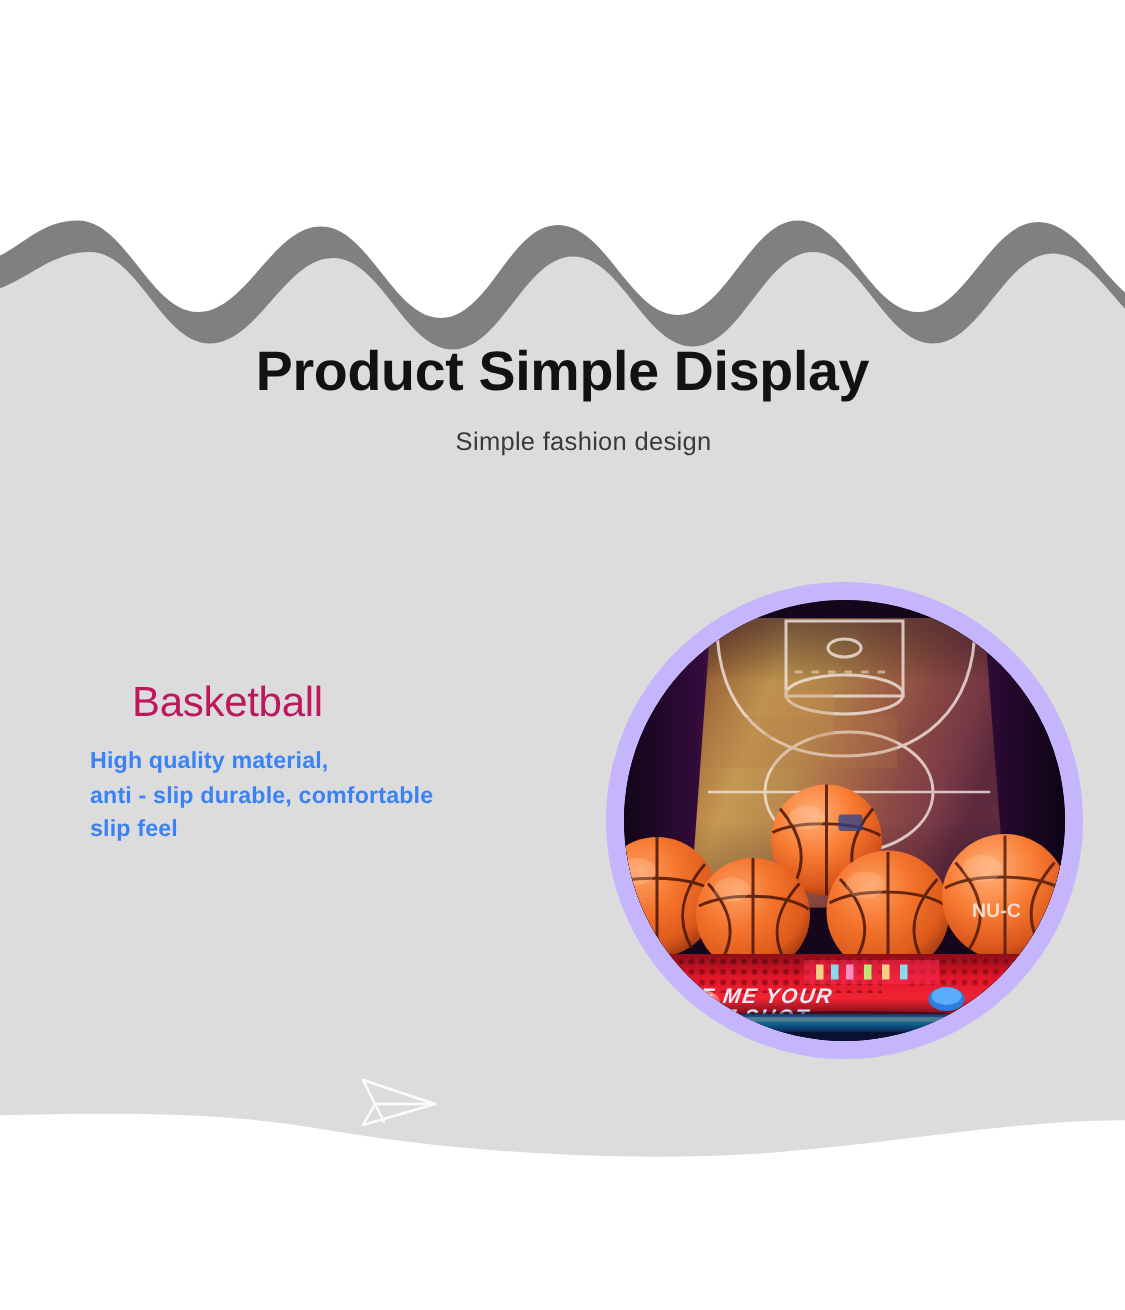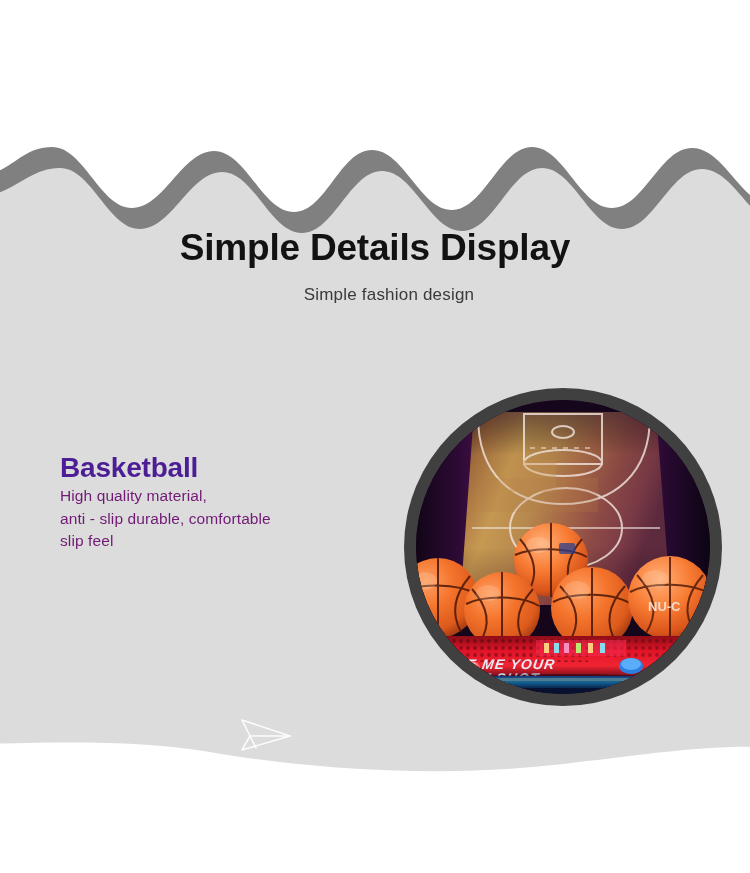--- a/index.html
+++ b/index.html
@@ -50,41 +50,43 @@
   }
 
   
   .copy {
     position:absolute;
     left:60px; top:451px;
     width:330px;
   }
   .copy-title {
     font-size:28px;
-    font-weight:bold;
-    color:#4c1d95;
+    font-weight:normal;
+    color:#be185d;
     line-height:34px;
     letter-spacing:-0.2px;
+    margin-left:28px;
   }
   .copy-body {
+    margin-top:12px;
     font-size:15.5px;
-    font-weight:normal;
-    color:#701a75;
+    font-weight:bold;
+    color:#3b82f6;
     line-height:22.5px;
     letter-spacing:0.1px;
   }
   .copy-body div { white-space:nowrap; }
 
   
   .photo-ring {
     position:absolute;
     left:404px; top:388px;
     width:318px; height:318px;
     border-radius:50%;
-    background:#404040;
+    background:#c4b5fd;
     box-shadow:0 0 0 0 rgba(0,0,0,0);
   }
   .photo-clip {
     position:absolute;
     left:12px; top:12px;
     width:294px; height:294px;
     border-radius:50%;
     overflow:hidden;
     background:#1b0a22;
   }
@@ -135,21 +137,21 @@
                C 654 229, 670 169, 702 169
                C 734 169, 752 226, 782 226
                L 782 748
                C 700 742, 620 760, 520 768
                C 420 776, 300 768, 210 752
                C 140 740, 60 742, -20 744 Z"></path>
     </g>
   </svg>
 
   <div class="hero">
-    <div class="hero-title">Simple Details Display</div>
+    <div class="hero-title">Product Simple Display</div>
     <div class="hero-sub">Simple fashion design</div>
   </div>
 
   <div class="copy">
     <div class="copy-title">Basketball</div>
     <div class="copy-body">
       <div>High quality material,</div>
       <div>anti - slip durable, comfortable</div>
       <div>slip feel</div>
     </div>

